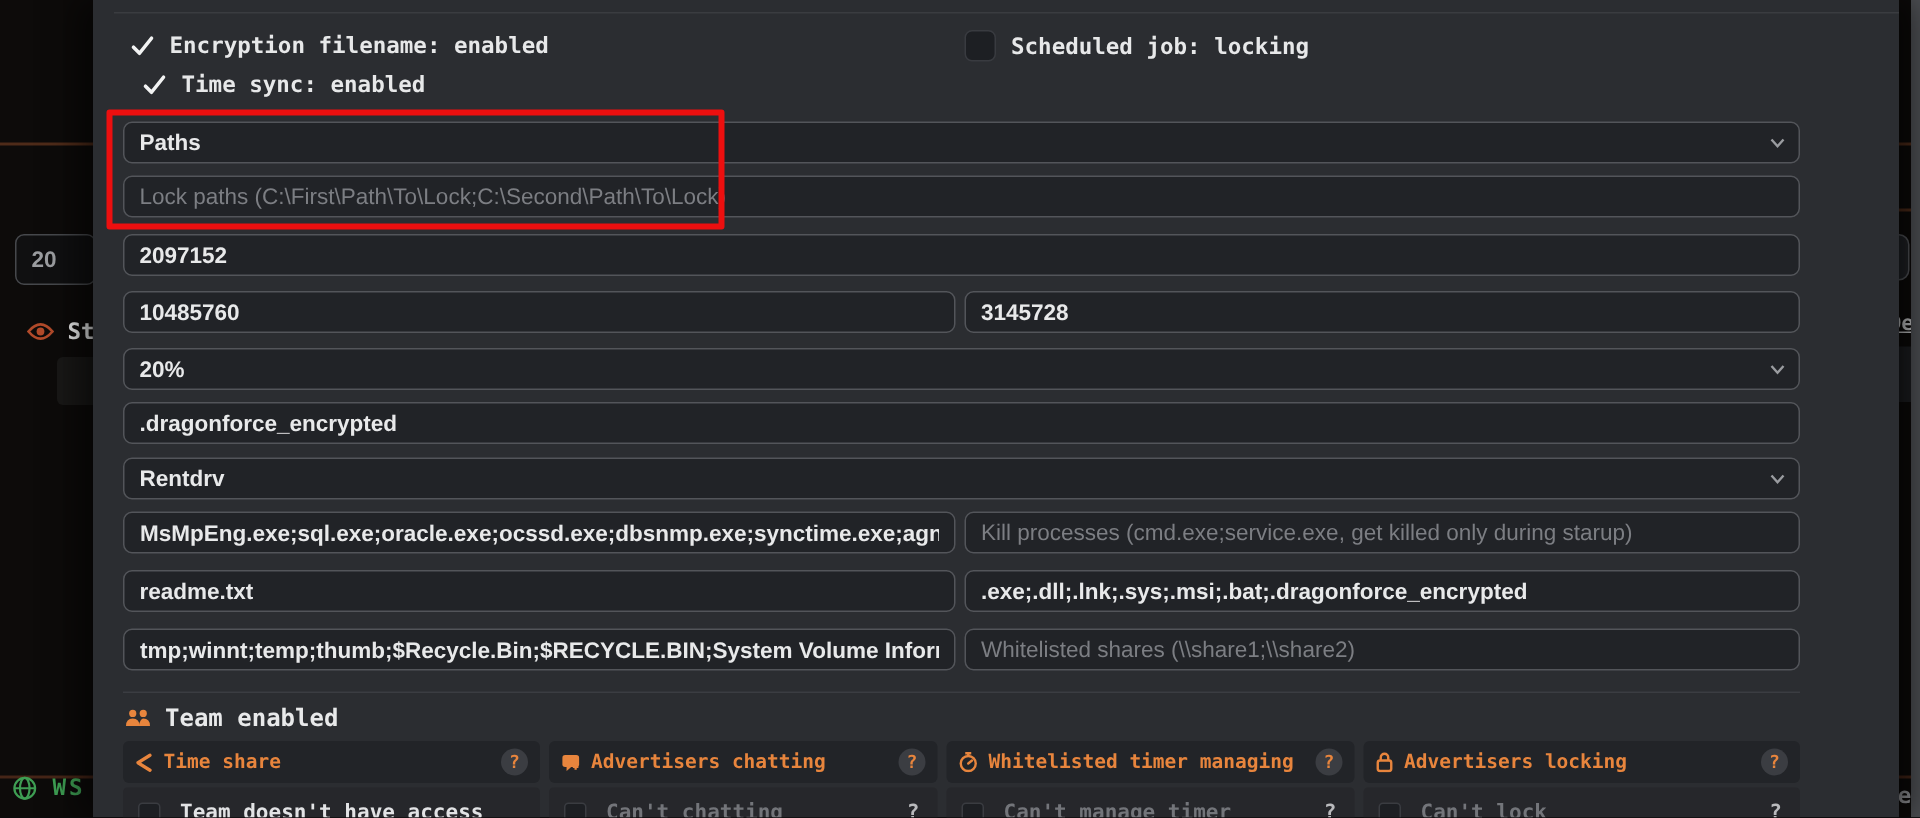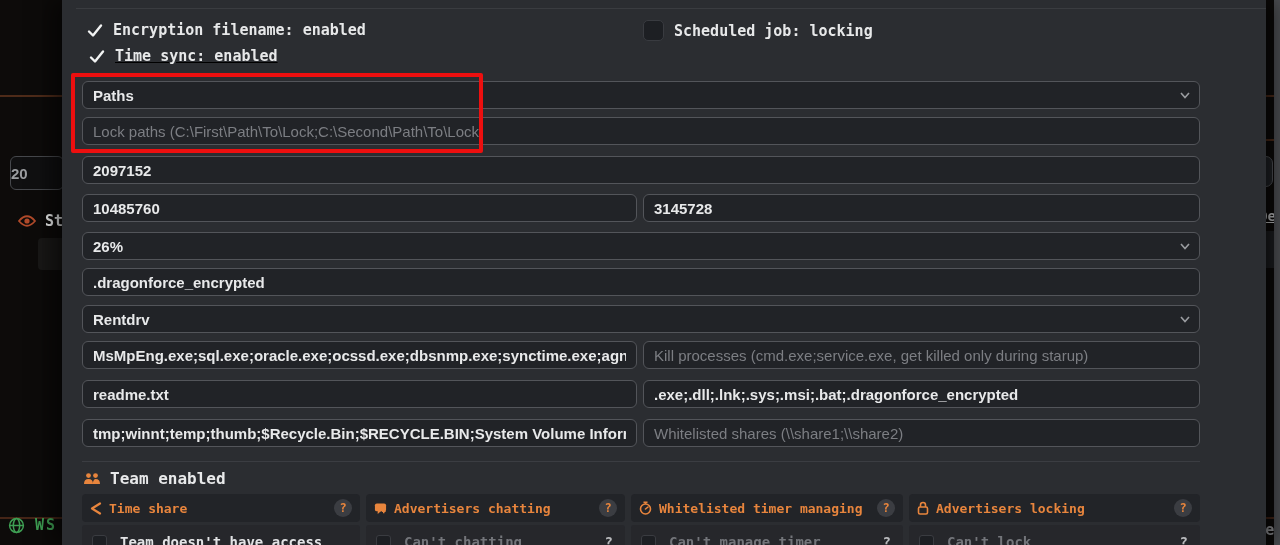--- a/index.html
+++ b/index.html
@@ -14,21 +14,21 @@
   
   .bg-line { position:absolute; height:2px; background:#4e2b19; z-index:1; }
   .bg-line.l1 { left:0; top:95px; width:1280px; }
   .bg-line.l2 { left:1216px; top:139px; width:64px; }
   .bg-line.l3 { left:0; top:517px; width:1280px; background:#452517; }
   .scroll-strip { position:absolute; left:1274px; top:0; width:6px; height:545px; background:#4e5054; z-index:2; }
 
   .bg-input20 {
     position:absolute; left:10px; top:156px; width:54px; height:34px;
     background:#101011; border:1px solid #46484c; border-radius:6px;
-    color:#9b9da0; font-weight:700; font-size:15px; 
+    color:#9b9da0; font-weight:700; font-size:15px; padding-left:10px;
     font-family:"Liberation Sans", sans-serif; z-index:1;
   }
   .bg-stats { position:absolute; left:18px; top:212px; display:flex; align-items:center; gap:9px; z-index:1;
     color:#eceded; font-size:15px; font-weight:700; }
   .bg-panel-left { position:absolute; left:38px; top:238px; width:66px; height:32px; background:#191817; border-radius:4px; z-index:1; }
   .bg-ws { position:absolute; left:8px; top:516px; display:flex; align-items:center; gap:10px; z-index:1;
     color:#3e9e53; font-size:15px; font-weight:700; letter-spacing:2px; }
 
   .bg-btn-partial { position:absolute; left:1216px; top:156px; width:22px; height:31px;
     background:#222428; border:1.5px solid #54565b; border-radius:6px; z-index:1; }
@@ -144,21 +144,21 @@
     <div class="modal-divider"></div>
 
     <div class="toggle mono" style="left:25px; top:21px;">
       <span>
         <svg width="16" height="15" viewBox="0 0 16 15">
             <path d="M2 8.5 L6 12.5 L14 2.5" fill="none" stroke="#f2f3f3" stroke-width="2.4" stroke-linecap="round" stroke-linejoin="round"></path>
           </svg>
       </span>
       <span class="lbl">Encryption filename: enabled</span>
     </div>
-    <div class="toggle mono" style="left:27px; top:47px;text-decoration:underline;">
+    <div class="toggle mono" style="left:33px; top:47px;">
       <span>
         <svg width="16" height="15" viewBox="0 0 16 15">
             <path d="M2 8.5 L6 12.5 L14 2.5" fill="none" stroke="#f2f3f3" stroke-width="2.4" stroke-linecap="round" stroke-linejoin="round"></path>
           </svg>
       </span>
       <span class="lbl">Time sync: enabled</span>
     </div>
     <div class="toggle mono" style="left:581px; top:20px;">
       <span class="checkbox-sq"></span>
       <span class="lbl">Scheduled job: locking</span>
@@ -182,21 +182,21 @@
     </span>
 
     <span class="w-halfl r4" style="position:absolute;">
       <input class="f-input" value="10485760" style="">
     </span>
     <span class="w-halfr r4" style="position:absolute;">
       <input class="f-input" value="3145728" style="">
     </span>
 
     <div class="f-select w-full r5">
-      <span>26%</span>
+      <span>20%</span>
       <span class="chev">
         <svg width="10" height="7" viewBox="0 0 10 7">
             <path d="M1 1 L5 5.5 L9 1" fill="none" stroke="#9a9ca0" stroke-width="1.6"></path>
           </svg>
       </span>
     </div>
 
     <span class="w-full r6" style="position:absolute;">
       <input class="f-input" value=".dragonforce_encrypted" style="">
     </span>

